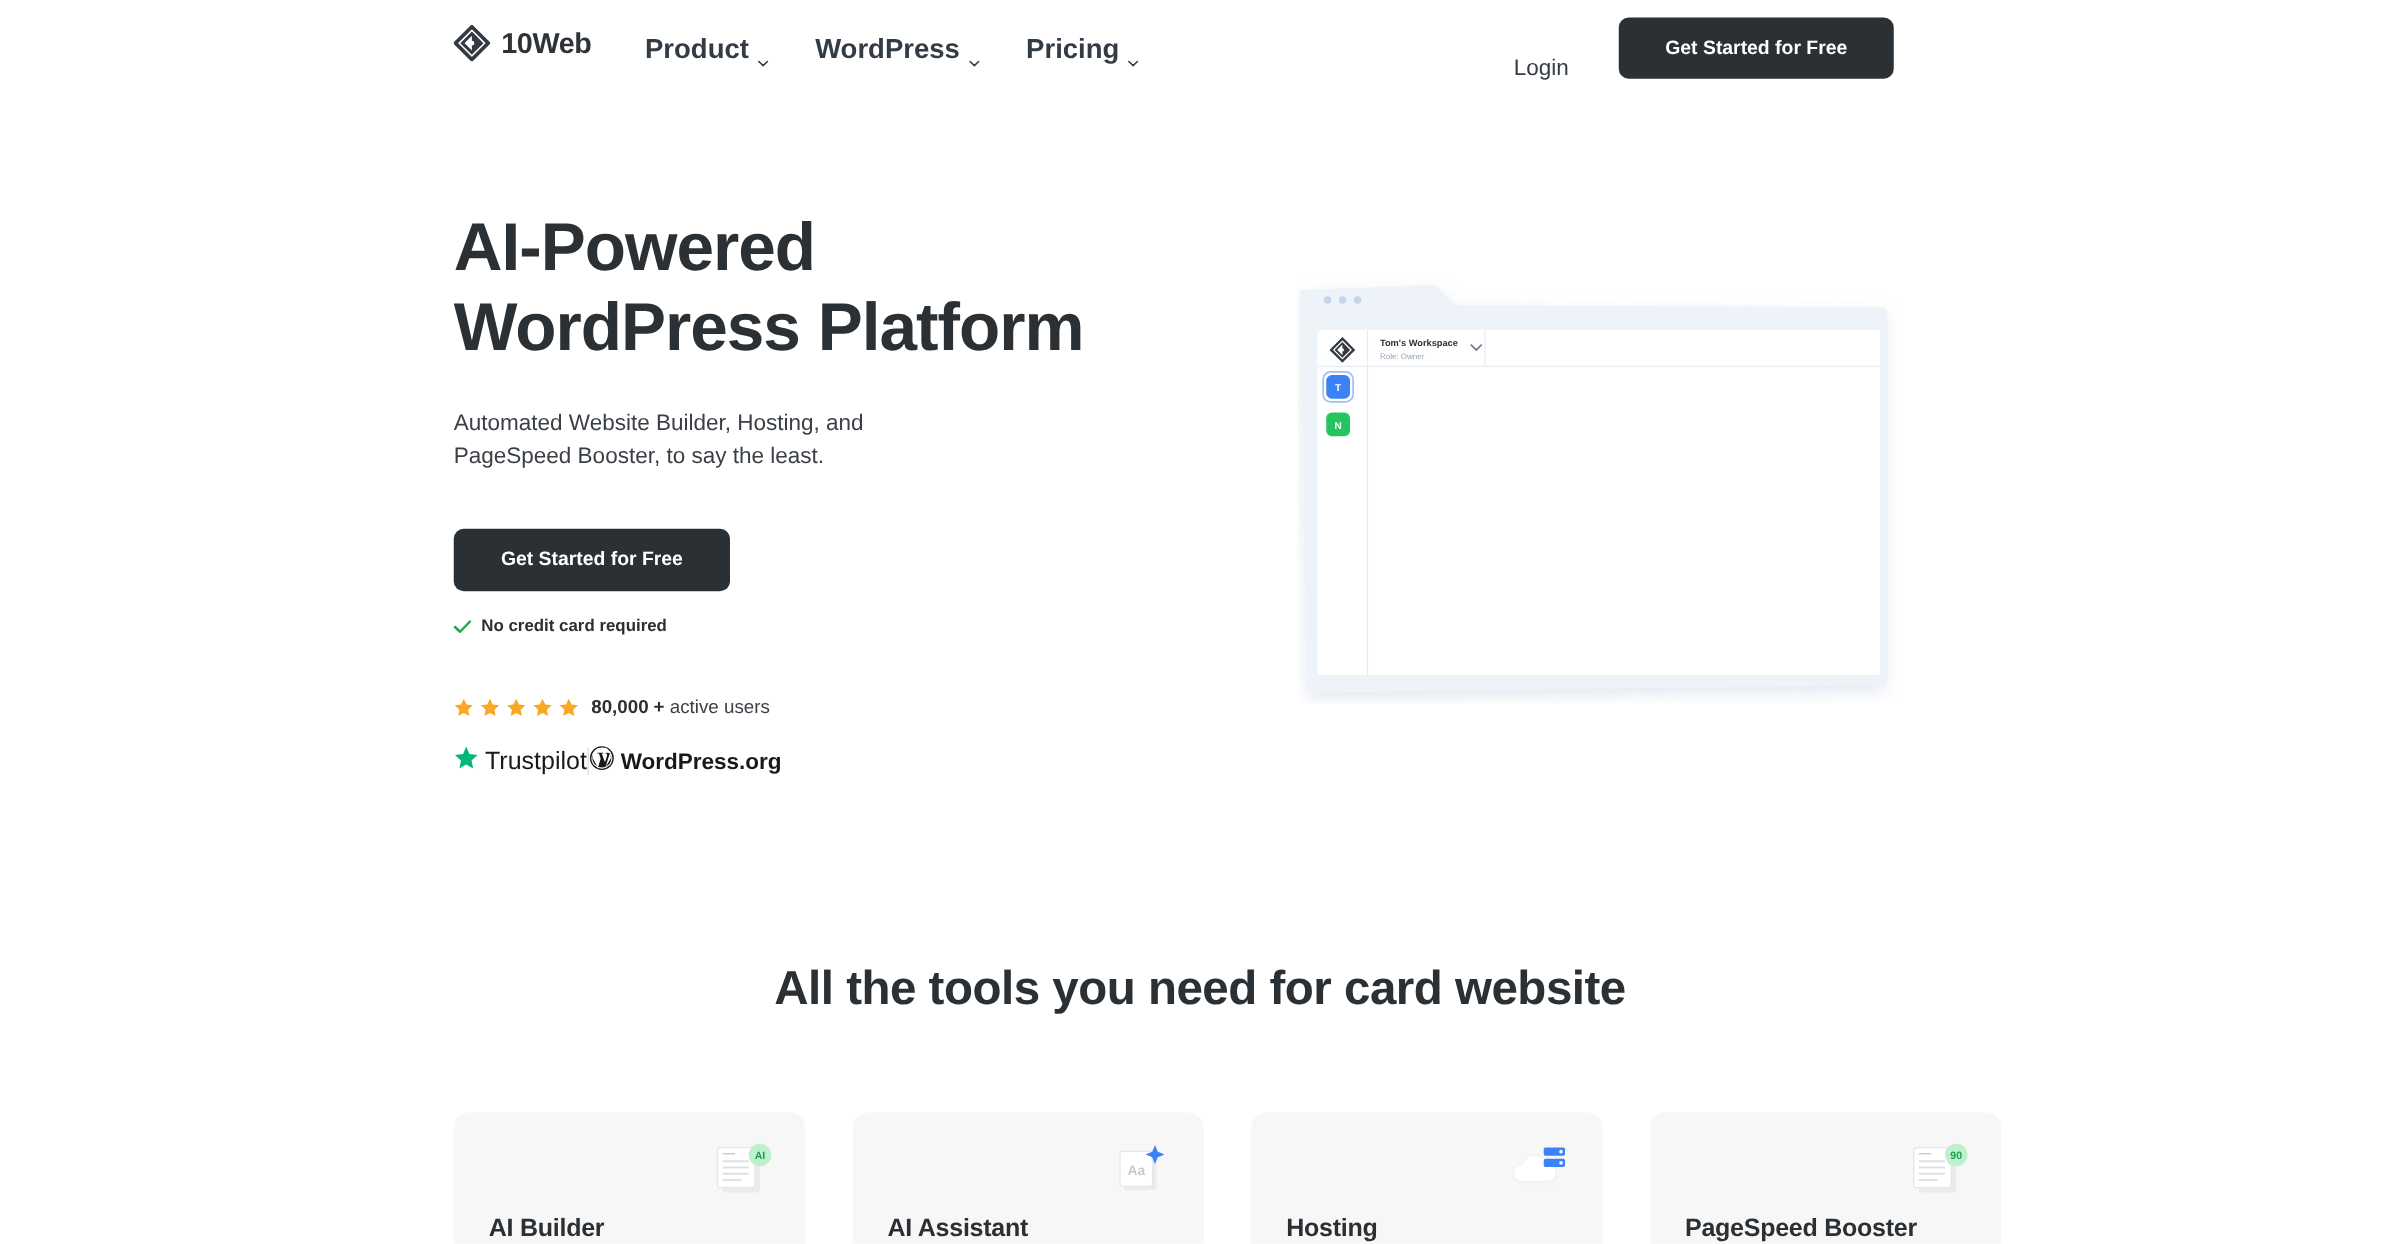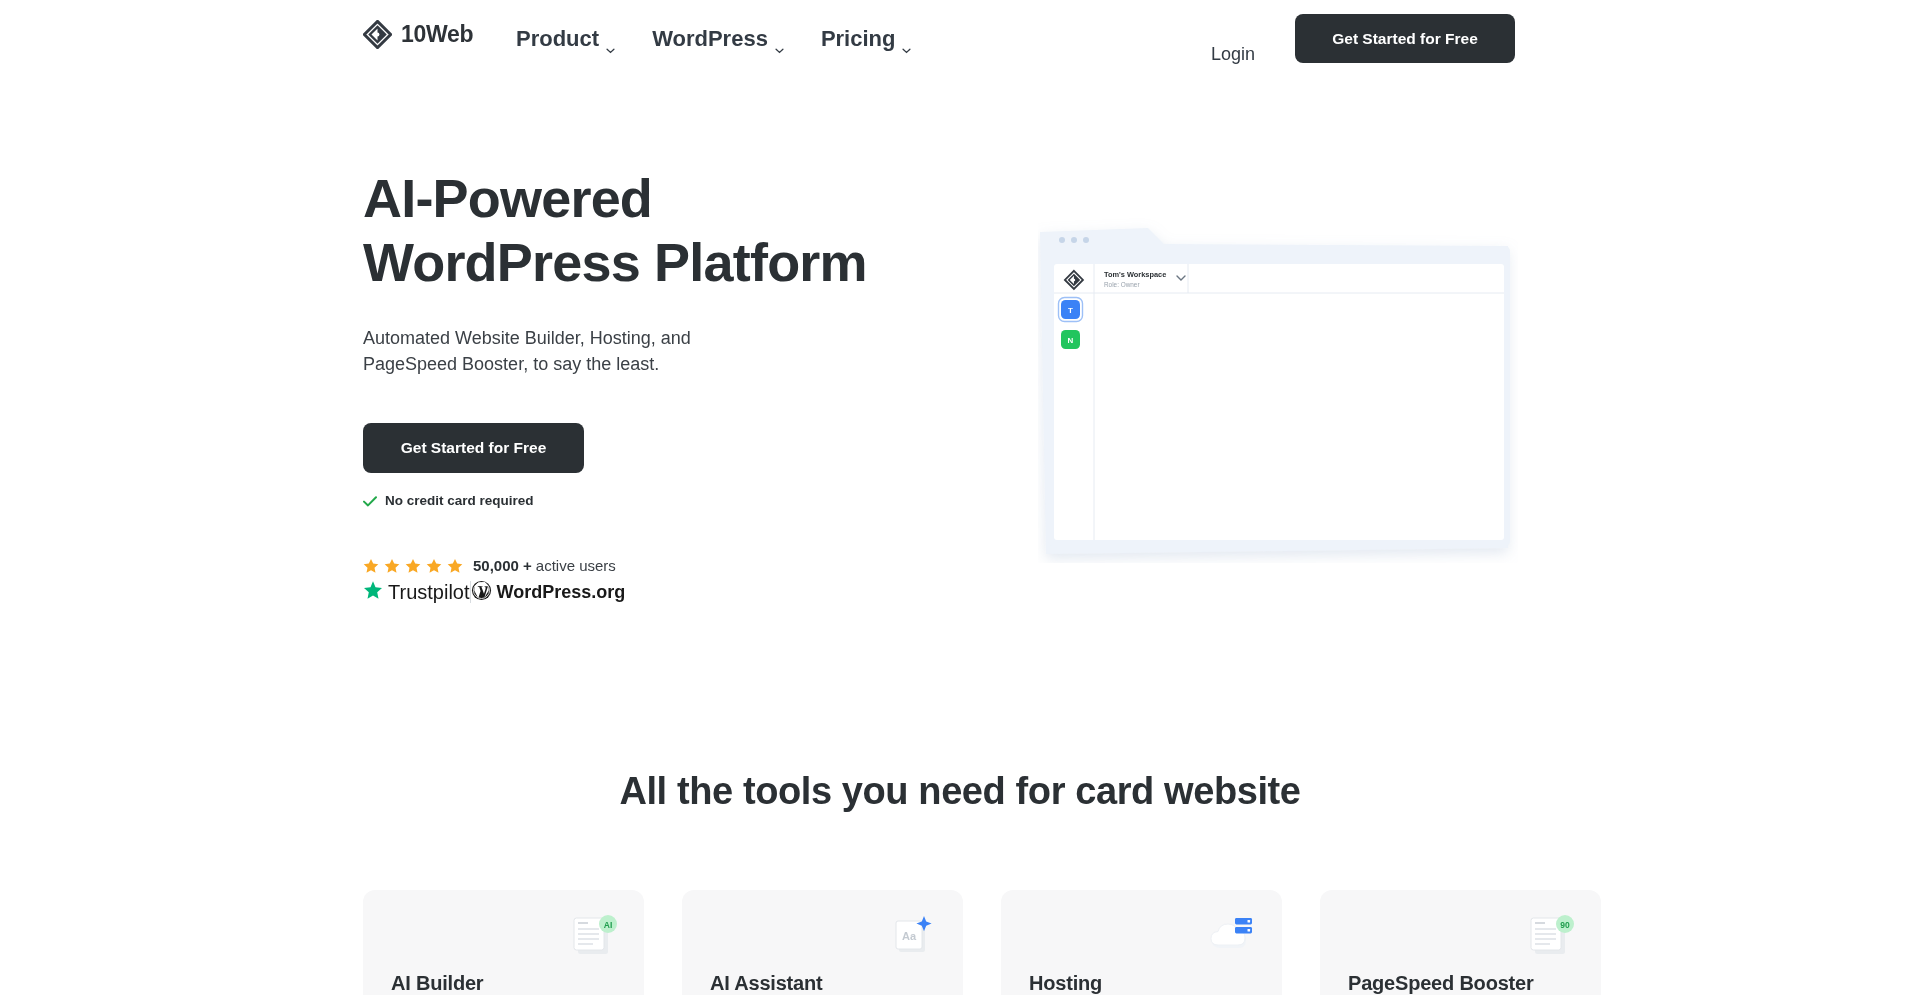--- a/index.html
+++ b/index.html
@@ -141,21 +141,21 @@
   }
   .stars { display: flex; gap: 5px; }
   .star { width: 16px; height: 16px; display: block; }
   .rating-text {
     font-size: 15px;
     color: #3b4046;
     line-height: 1;
   }
   .rating-text b { color: #2b3034; font-weight: bold; }
   .badges {
-    margin-top: 6px;
+    margin-top: 22px;
     display: flex;
     align-items: center;
   }
   .badge-item {
     display: flex;
     align-items: center;
     gap: 5px;
     cursor: pointer;
   }
   .badge-label {
@@ -307,21 +307,21 @@
               <path d="M8 0.9 L10.2 5.6 L15.3 6.2 L11.5 9.7 L12.5 14.8 L8 12.3 L3.5 14.8 L4.5 9.7 L0.7 6.2 L5.8 5.6 Z" fill="#f9a825"></path>
             </svg></span>
         <span class="star"><svg viewBox="0 0 16 16" width="16" height="16">
               <path d="M8 0.9 L10.2 5.6 L15.3 6.2 L11.5 9.7 L12.5 14.8 L8 12.3 L3.5 14.8 L4.5 9.7 L0.7 6.2 L5.8 5.6 Z" fill="#f9a825"></path>
             </svg></span>
         <span class="star"><svg viewBox="0 0 16 16" width="16" height="16">
               <path d="M8 0.9 L10.2 5.6 L15.3 6.2 L11.5 9.7 L12.5 14.8 L8 12.3 L3.5 14.8 L4.5 9.7 L0.7 6.2 L5.8 5.6 Z" fill="#f9a825"></path>
             </svg></span>
       </div>
       <div class="rating-text">
-        <b>50,000</b><b style="margin-left:4px">+</b>
+        <b>80,000</b><b style="margin-left:4px">+</b>
         <span>active users</span>
       </div>
     </div>
 
     <div class="badges">
       <div class="badge-item">
         <span>
           <svg viewBox="0 0 20 20" width="20" height="20">
               <path d="M10 1.2 L12.5 7.2 L19 7.9 L14.2 12.3 L15.5 18.8 L10 15.5 L4.5 18.8 L5.8 12.3 L1 7.9 L7.5 7.2 Z" fill="#00b67a"></path>
             </svg>

